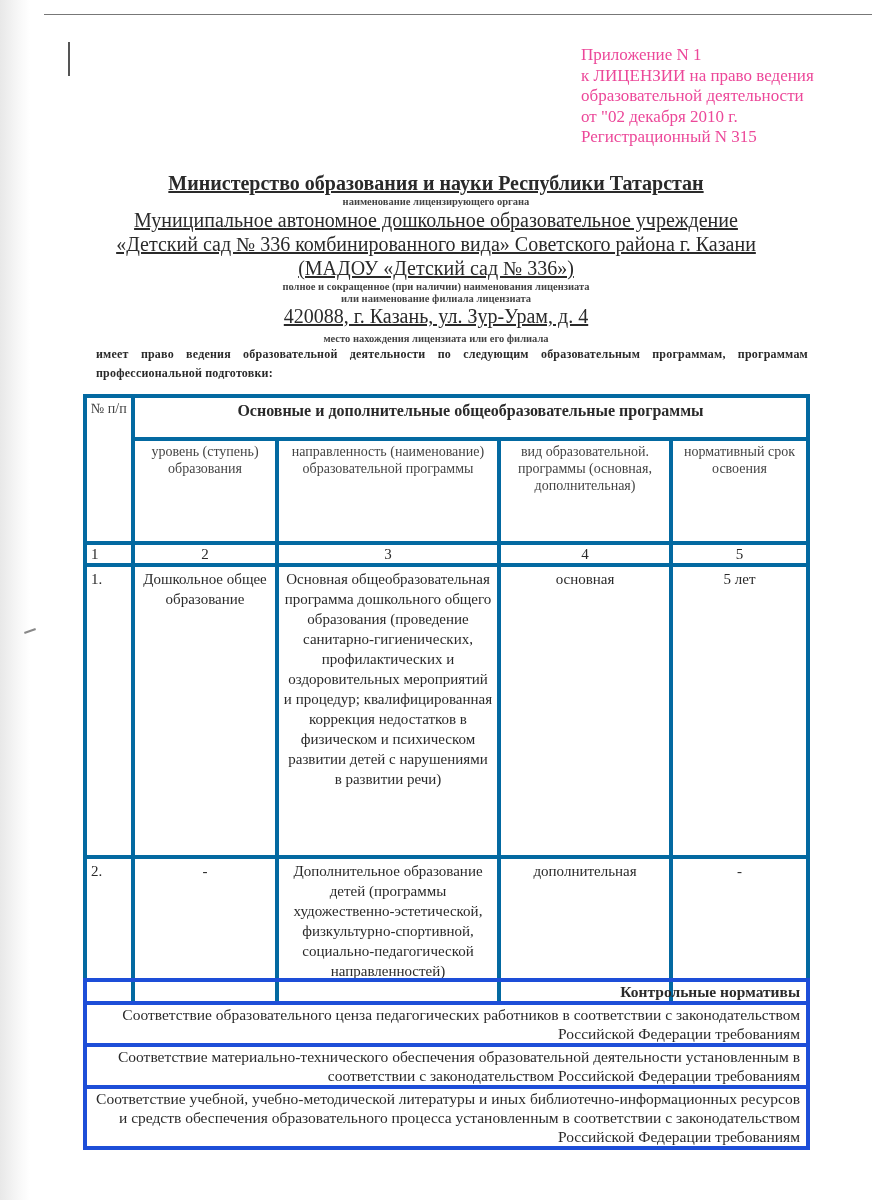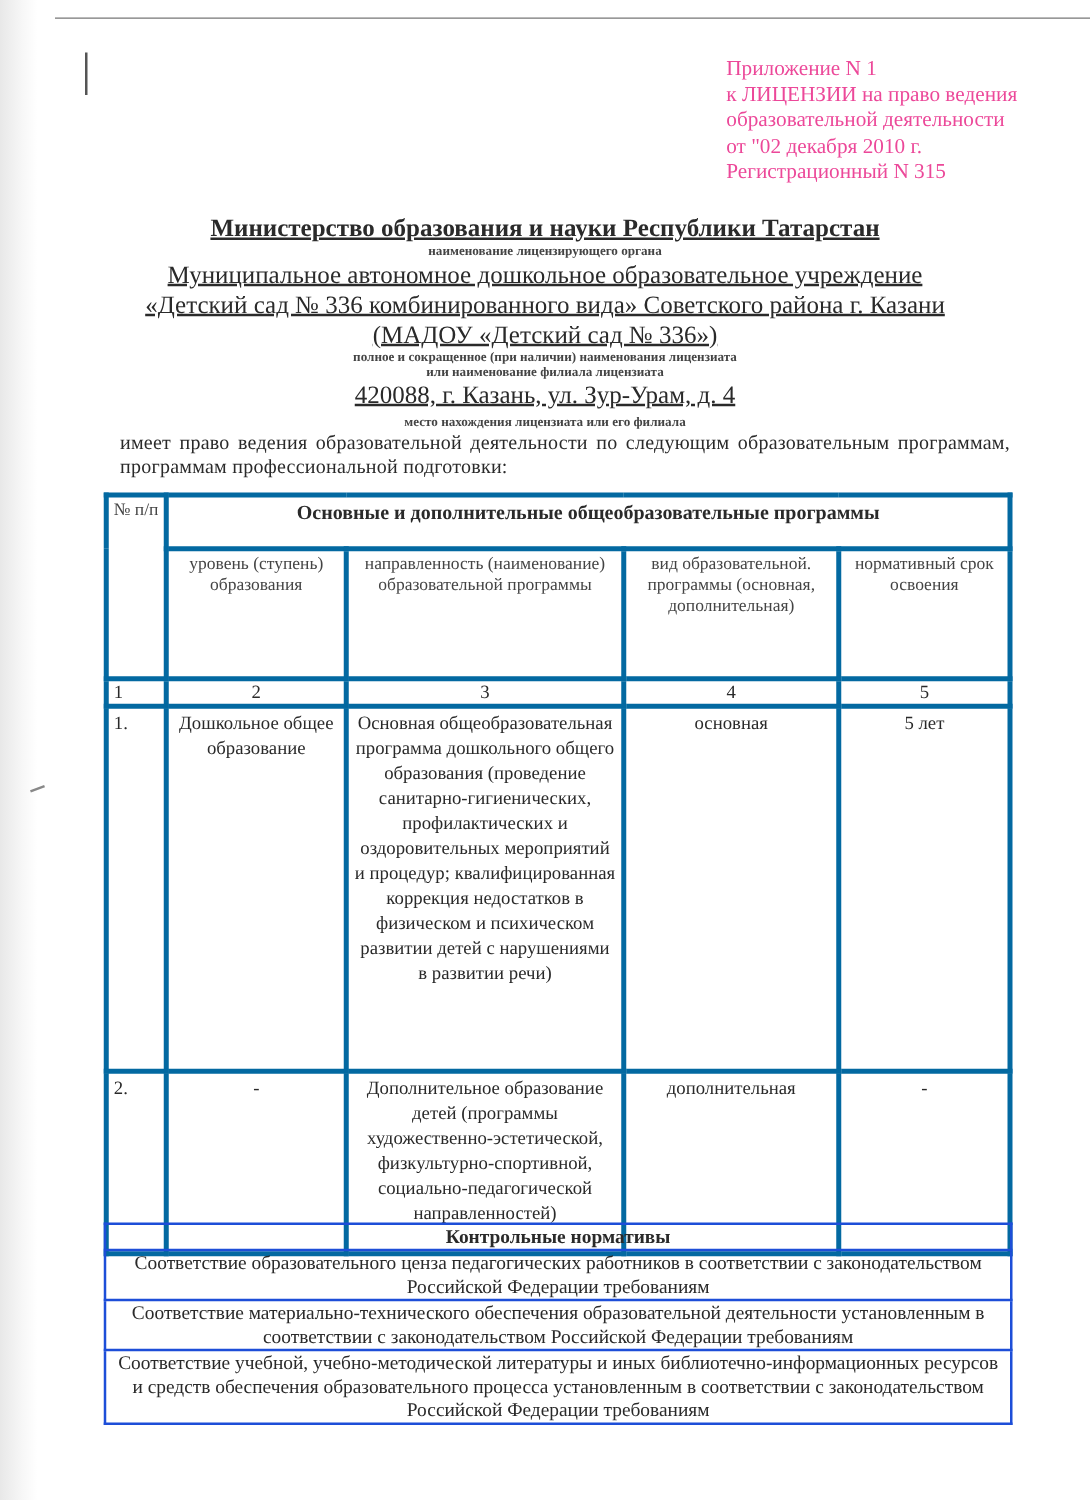--- a/index.html
+++ b/index.html
@@ -18,36 +18,36 @@
   .ministry span { text-decoration:underline; }
   .caption { font-size:10.5px; color:#444;font-weight:bold; }
   .cap1 { top:196px; }
   .org { top:208px; font-size:20px; line-height:24px; }
   .org span { text-decoration:underline; }
   .cap2 { top:281px; line-height:12px; }
   .addr { top:305px; font-size:20px; }
   .addr span { text-decoration:underline; }
   .cap3 { top:333px; }
 
-  .intro { position:absolute; left:96px; top:345px; width:712px; font-weight:normal; font-size:16px;
+  .intro { position:absolute; left:96px; top:345px; width:712px; font-weight:bold; font-size:12px;
            line-height:19px; text-align:justify; letter-spacing:0.2px; }
 
   table { border-collapse:collapse; position:absolute; }
   .main-table { left:83px; top:394px; width:727px; font-size:15px; }
   .main-table td { border:4px solid #0369a1; vertical-align:top; text-align:center; padding:2px 4px; line-height:20px; }
   .main-table .thin { font-size:14px; line-height:17px; color:#444; }
   .main-table .group-head { font-weight:bold; font-size:16px; padding:3px 4px 16px; }
   .main-table .num-row td { padding:0 4px; line-height:18px; }
   .col1 { width:36px; text-align:left !important; }
   .col2 { width:132px; }
   .col3 { width:210px; }
   .col4 { width:160px; }
 
   .ctrl-table { left:83px; top:978px; width:727px; font-size:15.5px; }
-  .ctrl-table td { border:2px solid #1d4ed8; text-align:center; padding:0 6px; line-height:19px; }
+  .ctrl-table td { border:4px solid #1d4ed8; text-align:right; padding:0 6px; line-height:19px; }
   .ctrl-table .head { font-weight:bold; }
 </style>
 </head>
 <body>
 
 <div class="scan-edge"></div>
 <div class="top-rule"></div>
 <div class="margin-mark"></div>
 <div class="speck"></div>
 

